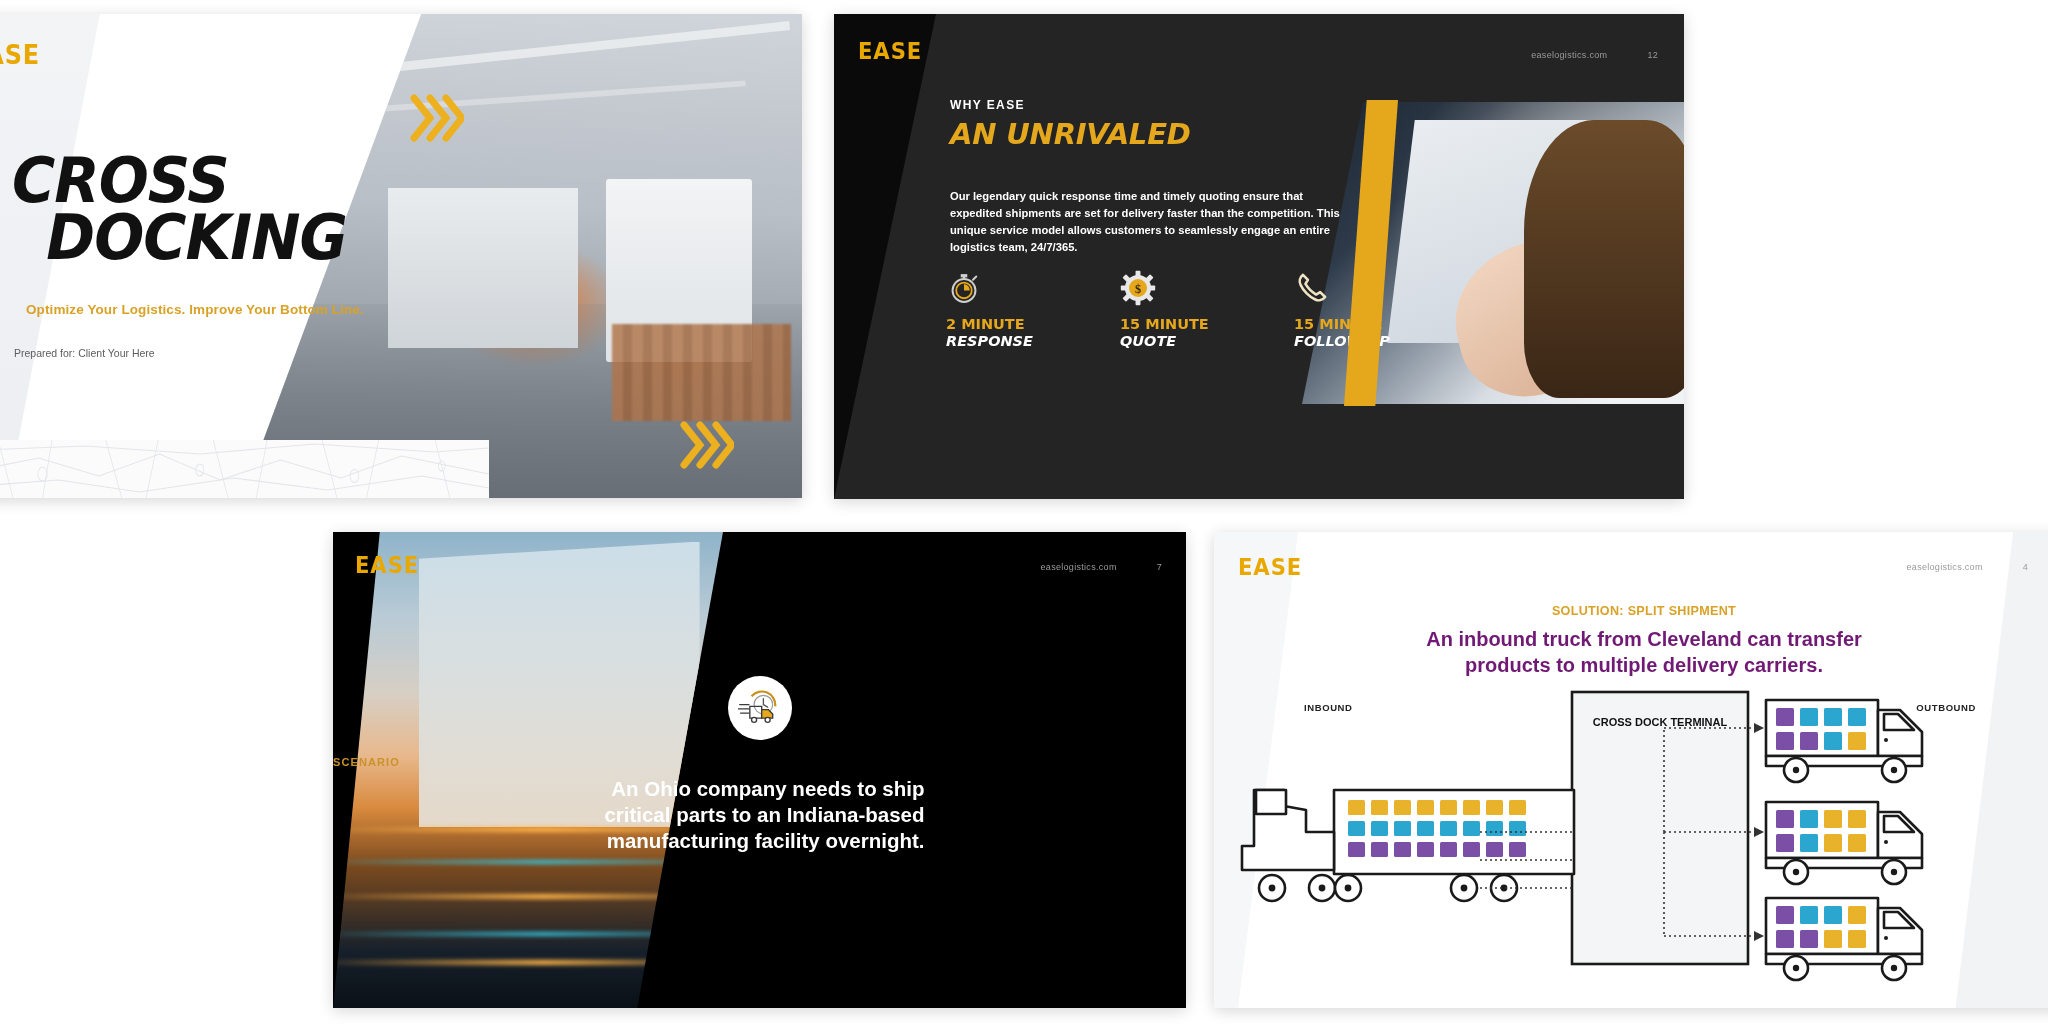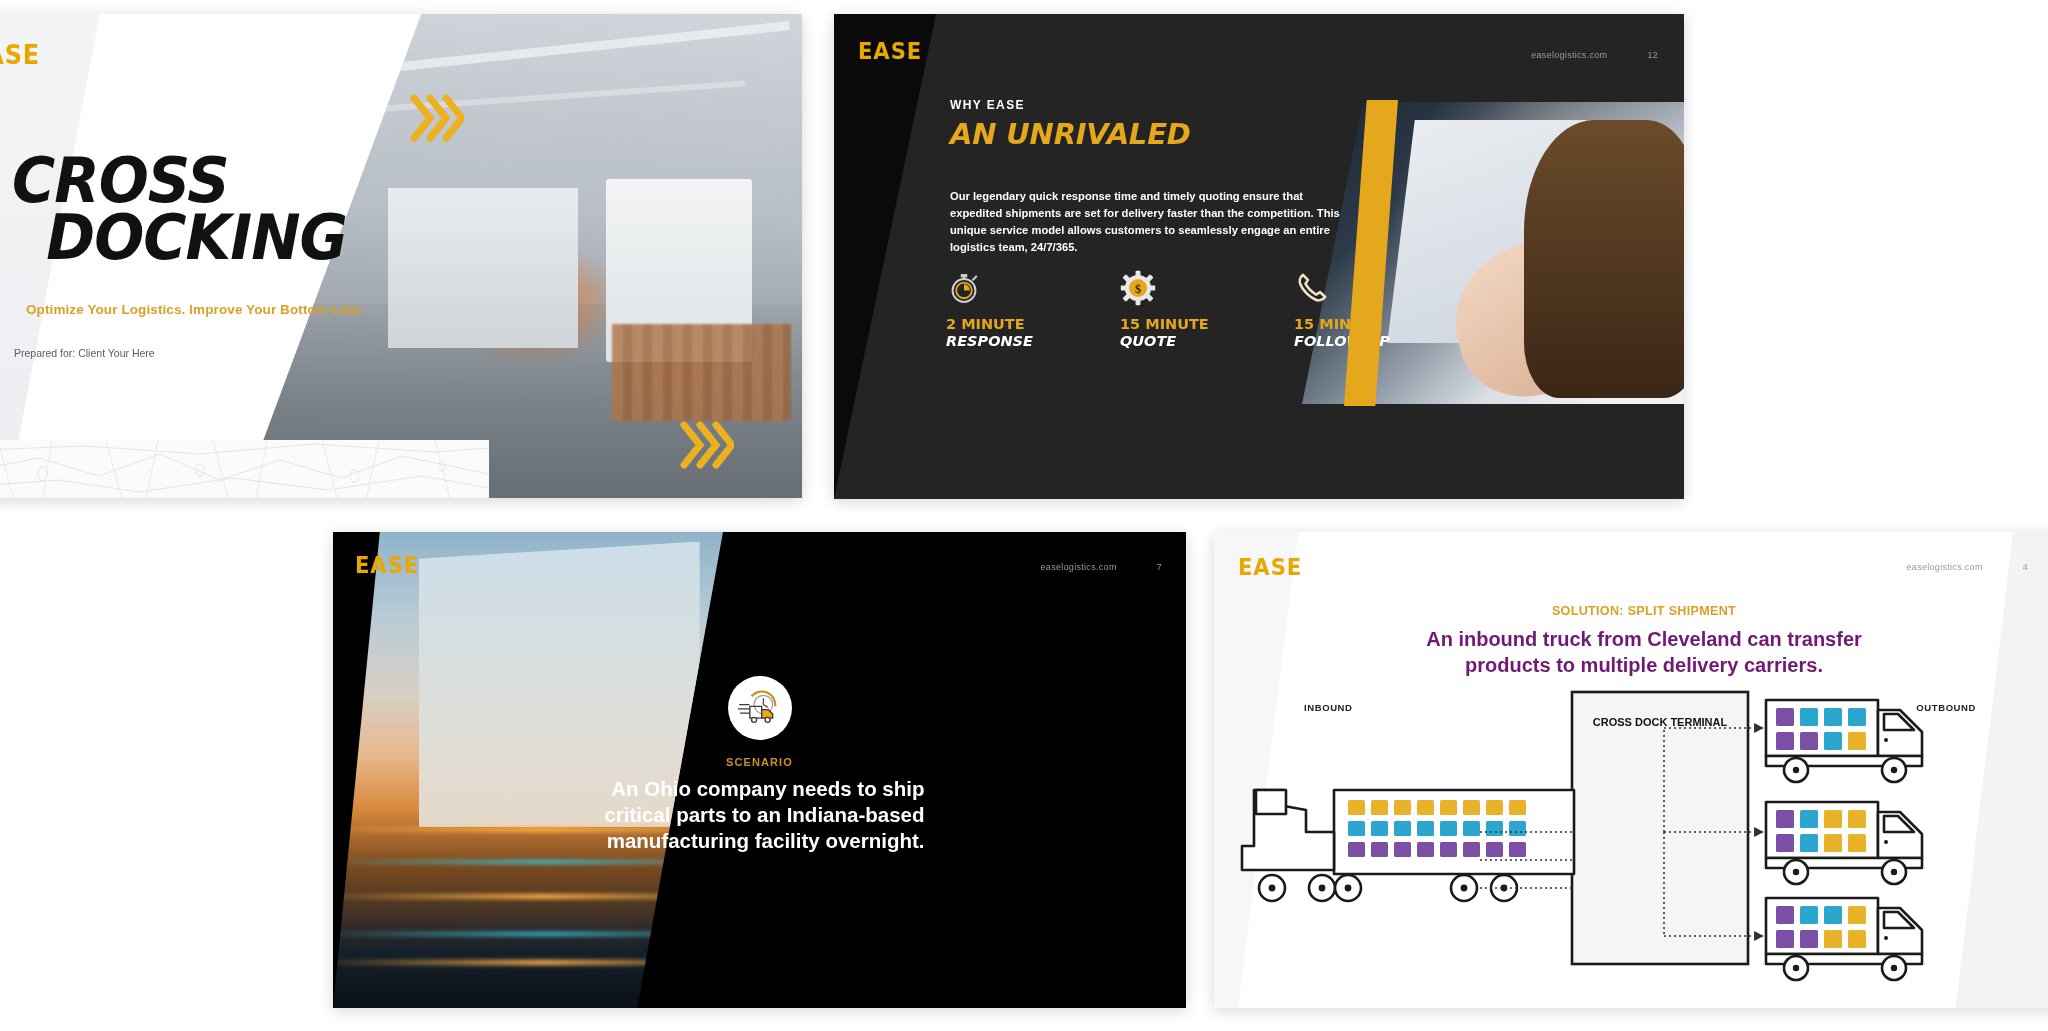--- a/index.html
+++ b/index.html
@@ -107,21 +107,21 @@
       background:linear-gradient(90deg,rgba(255,150,40,0),#ffb347,rgba(255,150,40,0));
       filter:blur(2px); }
   #s3 .photo .streakb { position:absolute; left:-6%; width:120%; height:4px;
       background:linear-gradient(90deg,rgba(40,190,220,0),#36c3de,rgba(40,190,220,0));
       filter:blur(2px); }
   #s3 .logo { position:absolute; left:22px; top:20px; font-size:23px; z-index:6; }
   #s3 .hdr-meta { right:24px; top:30px; z-index:6; }
   #s3 .badge { position:absolute; left:50%; top:144px; transform:translateX(-50%);
       width:64px; height:64px; border-radius:50%; background:#fff;
       display:flex; align-items:center; justify-content:center; }
-  #s3 .kicker { position:absolute; left:0; right:0; top:224px; text-align:center;
+  #s3 .kicker { position:absolute; left:0; right:0; top:224px; 
       color:#C9922A; font-size:11px; font-weight:700; letter-spacing:1.1px; }
   #s3 .msg { position:absolute; left:50%; top:244px; transform:translateX(-50%);
       width:330px; text-align:right; color:#fff; font-size:20.5px; font-weight:700;
       line-height:1.28; }
 
   
   #s4 { left:1214px; top:532px; width:860px; height:476px; background:#fff; }
   #s4 .wedge { position:absolute; right:0; top:0; width:160px; height:100%;
       background:#f2f3f4; clip-path:polygon(62% 0, 100% 0, 100% 100%, 26% 100%); }
   #s4 .wedge2 { position:absolute; left:0; top:0; width:150px; height:100%;

